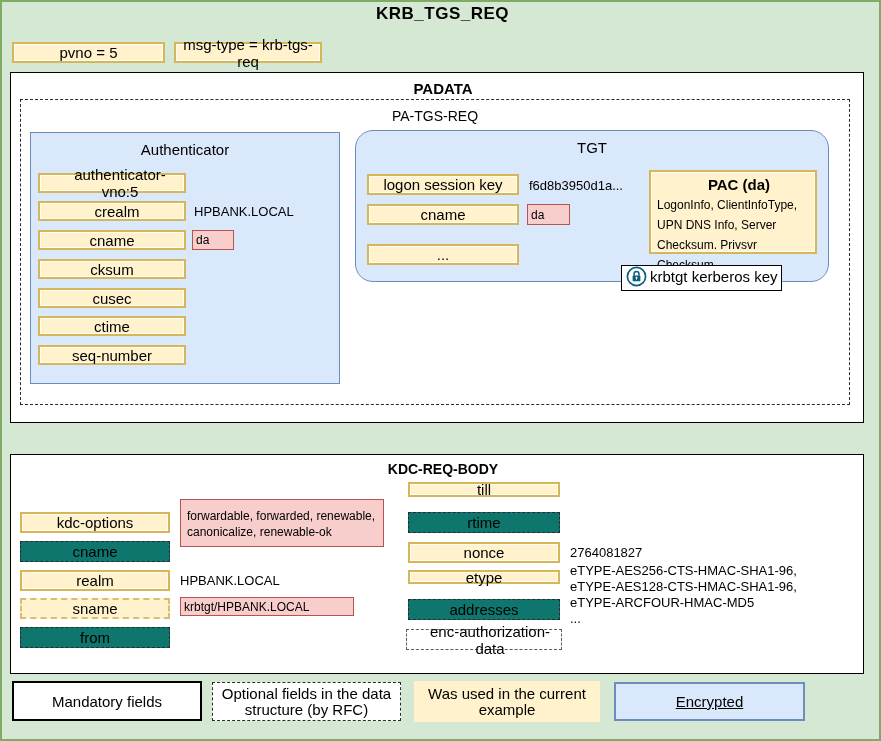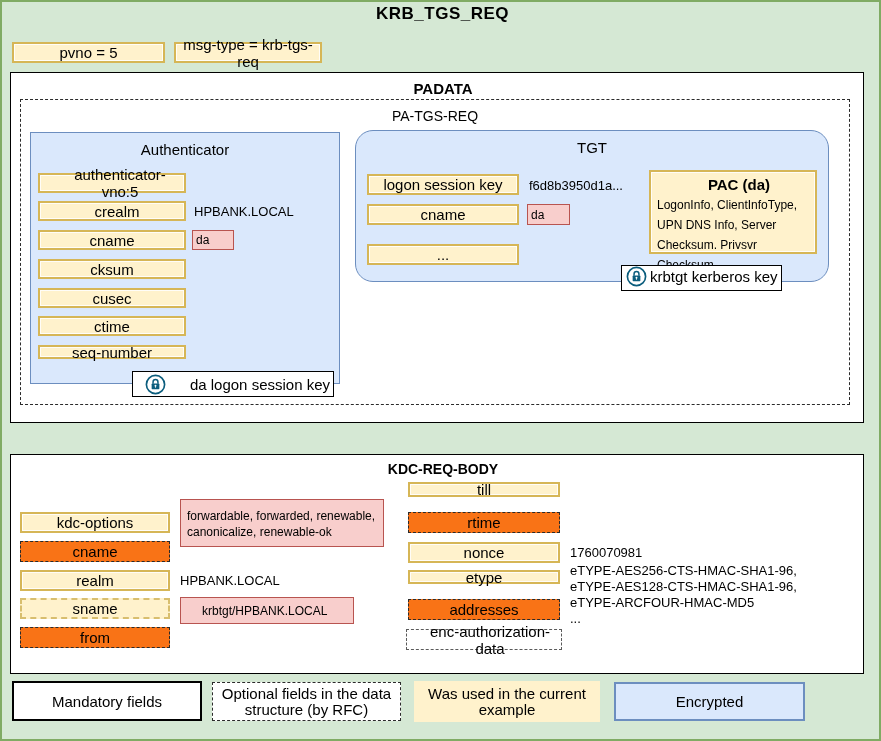--- a/index.html
+++ b/index.html
@@ -8,21 +8,21 @@
     background:#d5e8d4; border:2px solid #80ab64; box-sizing:border-box;
     font-family:"Liberation Sans", sans-serif; color:#000;
     overflow:hidden;
   }
   .abs { position:absolute; box-sizing:border-box; }
   .ctr { display:flex; align-items:center; justify-content:center; text-align:center; }
   .left { display:flex; align-items:center; justify-content:flex-start; text-align:left; }
 
   .yellow { background:#fff2cc; border:2px solid #d6b656; box-shadow: inset 0 0 0 1px rgba(255,255,255,.85); }
   .yellow-dashed { background:#fff2cc; border:2px dashed #d8be6e; }
-  .white-dashed { background:#f97316; border:1px dashed #2b2b2b; }
+  .white-dashed { background:#0f766e; border:1px dashed #2b2b2b; }
   .white-dashed-bold { background:#ffffff; border:1.5px dashed #5a5a5a;padding-left:12px; }
   .pink { background:#f8cecc; border:1px solid #b85450; }
   .blue-panel { background:#dae8fc; border:1px solid #6c8ebf; }
   .white-box { background:#ffffff; border:1.5px solid #000; }
   .dashed-frame { border:1px dashed #2b2b2b; }
   .keybox { background:#fff; border:1.5px solid #000; display:flex; align-items:center; z-index:6; }
 
   .f11 { font-size:12px; line-height:20px; }
   .f12 { font-size:12px; }
   .f13 { font-size:15px; }
@@ -50,37 +50,25 @@
 
   <div class="abs blue-panel" style="left:28px; top:130px; width:310px; height:252px;"></div>
   <div class="abs ctr f15" style="left:28px; top:137px; width:310px; height:20px;">Authenticator</div>
 
   <div class="abs ctr yellow f13" style="left:36px; top:171px; width:148px; height:20px;padding-left:16px;">authenticator-vno:5</div>
   <div class="abs ctr yellow f13" style="left:36px; top:199px; width:148px; height:20px;padding-left:10px;">crealm</div>
   <div class="abs ctr yellow f13" style="left:36px; top:228px; width:148px; height:20px;">cname</div>
   <div class="abs ctr yellow f13" style="left:36px; top:257px; width:148px; height:20px;">cksum</div>
   <div class="abs ctr yellow f13" style="left:36px; top:286px; width:148px; height:20px;">cusec</div>
   <div class="abs ctr yellow f13" style="left:36px; top:314px; width:148px; height:20px;">ctime</div>
-  <div class="abs ctr yellow f13" style="left:36px; top:343px; width:148px; height:14px;">seq-number</div>
+  <div class="abs ctr yellow f13" style="left:36px; top:343px; width:148px; height:20px;">seq-number</div>
 
   <div class="abs valtext" style="left:192px; top:202px;">HPBANK.LOCAL</div>
   <div class="abs left pink f12" style="left:190px; top:228px; width:42px; height:20px; padding-left:3px;">da</div>
 
-  <div class="abs keybox" style="left:130px; top:369px; width:202px; height:26px; padding:0 3px 0 12px;">
-    <span style="display:flex;">
-      <svg width="21" height="21" viewBox="0 0 24 24">
-        <circle cx="12" cy="12" r="10.4" fill="#fff" stroke="#0b5d7d" stroke-width="1.9"></circle>
-        <path d="M9.2 11 V9.2 a2.8 2.8 0 0 1 5.6 0 V11" fill="none" stroke="#0b5d7d" stroke-width="1.7"></path>
-        <rect x="7.6" y="10.8" width="8.8" height="6.6" rx="0.8" fill="#0b5d7d"></rect>
-        <circle cx="12" cy="13.3" r="1.1" fill="#fff"></circle>
-        <rect x="11.55" y="13.6" width="0.9" height="2.1" fill="#fff"></rect>
-      </svg>
-    </span>
-    <span class="f13" style="margin-left:auto;">da logon session key</span>
-  </div>
 
   <div class="abs blue-panel" style="left:353px; top:128px; width:474px; height:152px; border-radius:18px;"></div>
   <div class="abs ctr f15" style="left:353px; top:135px; width:474px; height:20px;">TGT</div>
 
   <div class="abs ctr yellow f13" style="left:365px; top:172px; width:152px; height:21px;">logon session key</div>
   <div class="abs ctr yellow f13" style="left:365px; top:202px; width:152px; height:21px;">cname</div>
   <div class="abs ctr yellow f13" style="left:365px; top:242px; width:152px; height:21px;">...</div>
 
   <div class="abs valtext" style="left:527px; top:176px;">f6d8b3950d1a...</div>
   <div class="abs left pink f12" style="left:525px; top:202px; width:43px; height:21px; padding-left:3px;">da</div>
@@ -107,35 +95,35 @@
   <div class="abs ctr yellow f13" style="left:18px; top:510px; width:150px; height:21px;">kdc-options</div>
 
   <div class="abs ctr f14 b" style="left:8px; top:459px; width:854px; height:16px;">KDC-REQ-BODY</div>
   <div class="abs ctr white-dashed f13" style="left:18px; top:539px; width:150px; height:21px;">cname</div>
   <div class="abs ctr yellow f13" style="left:18px; top:568px; width:150px; height:21px;">realm</div>
   <div class="abs ctr yellow-dashed f13" style="left:18px; top:596px; width:150px; height:21px;">sname</div>
   <div class="abs ctr white-dashed f13" style="left:18px; top:625px; width:150px; height:21px;">from</div>
 
   <div class="abs pink f12" style="left:178px; top:497px; width:204px; height:48px; padding:8px 6px 0 6px; line-height:16px;">forwardable, forwarded, renewable, canonicalize, renewable-ok</div>
   <div class="abs valtext" style="left:178px; top:571px;">HPBANK.LOCAL</div>
-  <div class="abs left pink f12" style="left:178px; top:595px; width:174px; height:27px; padding-left:21px;">krbtgt/HPBANK.LOCAL</div>
+  <div class="abs left pink f12" style="left:178px; top:595px; width:174px; height:19px; padding-left:3px;">krbtgt/HPBANK.LOCAL</div>
 
   <div class="abs ctr yellow f13" style="left:406px; top:480px; width:152px; height:15px;">till</div>
   <div class="abs ctr white-dashed f13" style="left:406px; top:510px; width:152px; height:21px;">rtime</div>
   <div class="abs ctr yellow f13" style="left:406px; top:540px; width:152px; height:21px;">nonce</div>
   <div class="abs ctr yellow f13" style="left:406px; top:568px; width:152px; height:14px;">etype</div>
   <div class="abs ctr white-dashed f13" style="left:406px; top:597px; width:152px; height:21px;">addresses</div>
   <div class="abs ctr white-dashed-bold f13" style="left:404px; top:627px; width:156px; height:21px;">enc-authorization-data</div>
 
-  <div class="abs valtext" style="left:568px; top:543px;">1760070981</div>
+  <div class="abs valtext" style="left:568px; top:543px;">2764081827</div>
   <div class="abs" style="left:568px; top:561px; font-size:13px; line-height:16px;">
     <div>eTYPE-AES256-CTS-HMAC-SHA1-96,</div>
     <div>eTYPE-AES128-CTS-HMAC-SHA1-96,</div>
     <div>eTYPE-ARCFOUR-HMAC-MD5</div>
     <div>...</div>
   </div>
 
   <div class="abs ctr f13" style="left:10px; top:679px; width:190px; height:40px; background:#fff; border:2px solid #000;">Mandatory fields</div>
   <div class="abs ctr f13" style="left:210px; top:680px; width:189px; height:39px; background:#fff; border:1px dashed #2b2b2b; padding:0 6px; line-height:16px;">Optional fields in the data structure (by RFC)</div>
   <div class="abs ctr f13" style="left:412px; top:679px; width:186px; height:41px; background:#fff2cc; padding:0 10px; line-height:16px;">Was used in the current example</div>
-  <div class="abs ctr f13" style="left:612px; top:680px; width:191px; height:39px; background:#dae8fc; border:2px solid #6c8ebf;">Encrypted</div>
+  <div class="abs ctr f13" style="left:612px; top:680px; width:191px; height:39px; background:#dae8fc; border:2px solid #6c8ebf;text-decoration:underline;">Encrypted</div>
 
 </div>
 
 </body></html>

